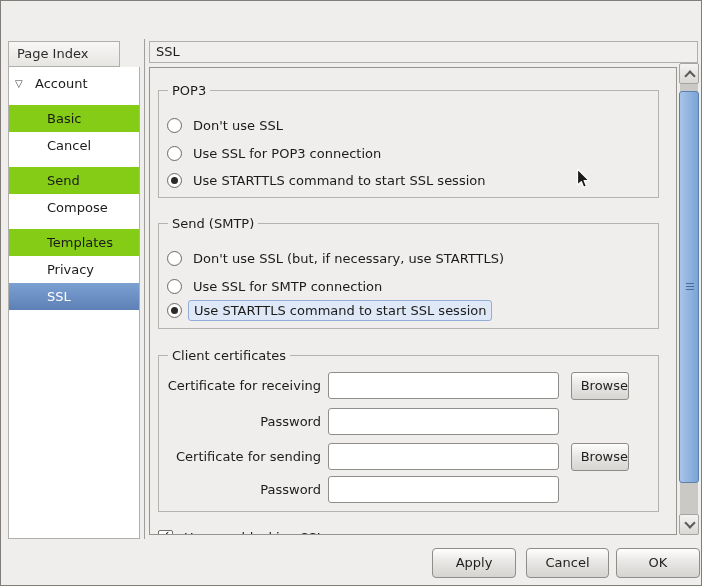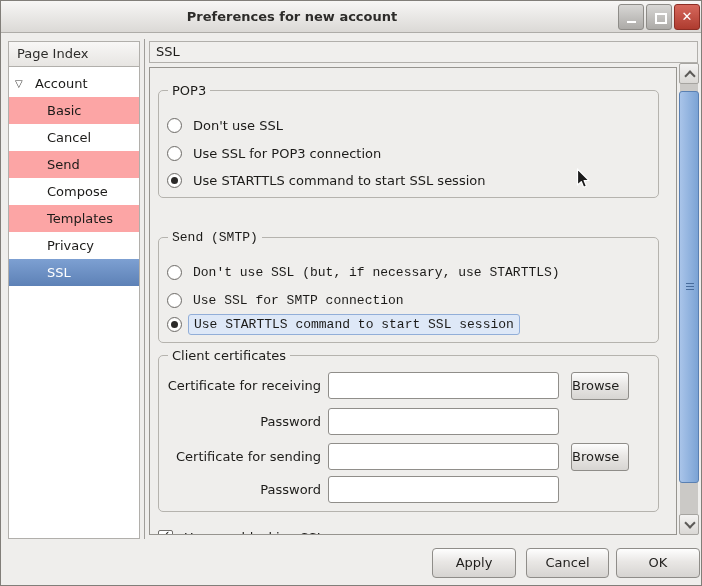--- a/index.html
+++ b/index.html
@@ -33,54 +33,54 @@
     left:673px; background:linear-gradient(#d6685c,#ae3b2f);
     border-color:#8c2d24;
   }
   .glyph-min { position:absolute; left:8px; bottom:6px; width:9px; height:2px; background:#fff; }
   .glyph-max { position:absolute; left:8px; top:8px; width:8px; height:7px; border:2px solid #fff; }
   .glyph-close { position:absolute; left:0; top:0; width:100%; height:100%;
     color:#fff; font-weight:bold; font-size:13px; line-height:24px; text-align:center; }
   .glyph-close::after { content:"\2715"; }
   
   .sidebar-header {
-    position:absolute; left:7px; top:40px; width:132px; height:26px;
+    position:absolute; left:7px; top:40px; width:112px; height:26px;
     box-sizing:border-box; border:1px solid #b1afab;
     background:linear-gradient(#f8f7f6,#e7e5e2);
     line-height:24px; padding-left:8px; color:#2d2c2a;
   }
   .tree {
     position:absolute; left:7px; top:66px; width:132px; height:472px;
     box-sizing:border-box; border:1px solid #b1afab; border-top:none;
     background:#fff; padding-top:3px; overflow:hidden;
   }
   .tree-row { height:27px; line-height:27px; position:relative; }
-  .tree-row.stripe { background:#fca5a5; }
+  .tree-row.stripe { background:#84cc16;margin-top:8px; }
   .tree-row.selected { background:linear-gradient(#7da0d2,#5d81b6); color:#fff; }
   .tree-indent0 { padding-left:26px; } .tree-indent1 { padding-left:38px; }
   .expander { position:absolute; left:6px; top:0; font-size:10px; color:#3a3937; }
   .divider { position:absolute; left:143px; top:38px; width:1px; height:500px; background:#a09e9a; }
   
   .page-header {
     position:absolute; left:148px; top:40px; width:549px; height:22px;
     box-sizing:border-box; border:1px solid #b1afab; background:#f0efed;
     line-height:20px; padding-left:6px;
   }
   
   .content {
     position:absolute; left:148px; top:66px; width:528px; height:468px;
     box-sizing:border-box; border:1px solid #96948f; background:#efeeec;
     overflow:hidden;
   }
   .group {
     position:absolute; left:8px; width:501px; box-sizing:border-box;
-    border:1px solid #b5b3ae; border-radius:5px;
+    border:1px solid #b5b3ae; border-radius:0;
   }
   #group-pop3 { top:22px; height:108px; }
-  #group-smtp { top:169px; height:106px;font-family:Liberation Mono, monospace; }
+  #group-smtp { top:155px; height:106px; }
   #group-cert { top:287px; height:157px; }
   .legend {
     position:absolute; top:-9px; left:9px; background:#efeeec; padding:0 4px;
     line-height:17px;
   }
   .opt { position:absolute; left:8px; height:20px; display:flex; align-items:center; }
   .radio {
     width:15px; height:15px; box-sizing:border-box; flex:0 0 15px;
     border:1px solid #6f6d6a; border-radius:50%;
     background:radial-gradient(#ffffff 55%,#eceae7); position:relative;
@@ -100,21 +100,21 @@
   .cert-input {
     position:absolute; left:169px; top:0; width:231px; height:27px;
     box-sizing:border-box; border:1px solid #908e8a; border-radius:3px;
     background:#fff; padding:0 5px;
     font:13px "DejaVu Sans","Liberation Sans",sans-serif;
   }
   .browse-btn {
     position:absolute; left:412px; top:0; width:58px; height:28px;
     box-sizing:border-box; border:1px solid #8f8d89; border-radius:3px;
     background:linear-gradient(#fdfdfd,#e9e7e5 45%,#d7d5d2);
-    text-align:left; line-height:26px; color:#201f1d;
+    text-align:right; line-height:26px; color:#201f1d;
   }
   .footer-opt { position:absolute; left:8px; top:459px; height:20px; display:flex; align-items:center; }
   .checkbox {
     width:15px; height:15px; box-sizing:border-box; flex:0 0 15px;
     border:1px solid #6f6d6a; border-radius:2px; background:#fff; position:relative;
   }
   .checkbox.on::after {
     content:"\2713"; position:absolute; left:1px; top:-3px;
     font-size:13px; font-weight:bold; color:#2b2a28;
   }
@@ -150,32 +150,20 @@
   #btn-apply { left:431px; width:84px; }
   #btn-cancel { left:525px; width:83px; }
   #btn-ok { left:615px; width:84px; }
   .cursor { position:absolute; left:575px; top:167px; pointer-events:none; }
 </style>
 </head>
 <body>
 
 <div id="window">
 
-  <div class="titlebar">
-    <div class="title">Preferences for new account</div>
-    <div class="winbtn" id="btn-min">
-      <span class="glyph-min"></span>
-    </div>
-    <div class="winbtn" id="btn-max">
-      <span class="glyph-max"></span>
-    </div>
-    <div class="winbtn" id="btn-close">
-      <span class="glyph-close"></span>
-    </div>
-  </div>
 
   <div class="sidebar-header">Page Index</div>
   <div class="tree">
     <div class="tree-row">
       <span class="expander">▽</span>
       <span class="tree-indent0">Account</span>
     </div>
     <div class="tree-row stripe">
       <span class="tree-indent1">Basic</span>
     </div>

